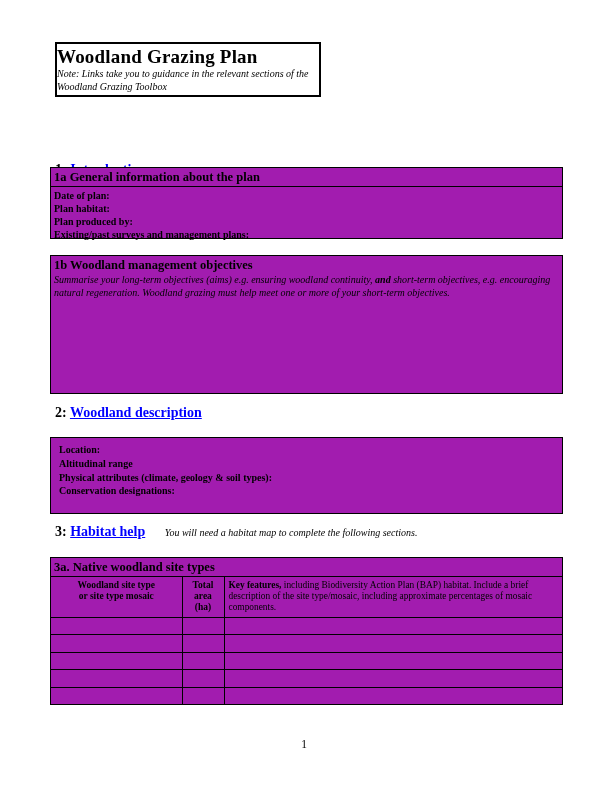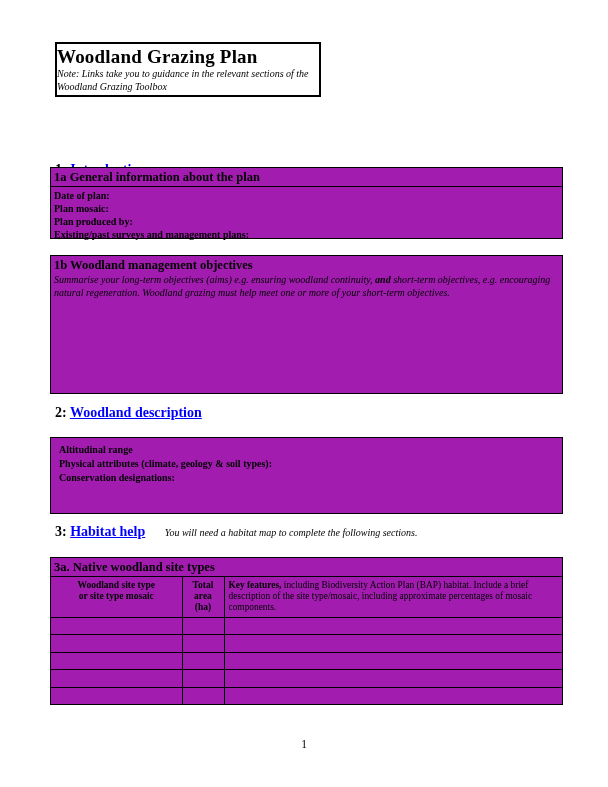--- a/index.html
+++ b/index.html
@@ -90,40 +90,41 @@
 
   <div class="section-heading" id="sec1">
     <span>1:</span>
     <a class="doc-link">Introduction</a>
   </div>
 
   <div class="form-box" id="box1a">
     <div class="box-header ruled">1a General information about the plan</div>
     <div class="fields">
       <div class="field">Date of plan:</div>
-      <div class="field">Plan mosaic:</div>
+      <div class="field">Plan habitat:</div>
       <div class="field">Plan produced by:</div>
       <div class="field">Existing/past surveys and management plans:</div>
     </div>
   </div>
 
   <div class="form-box" id="box1b">
     <div class="box-header">1b Woodland management objectives</div>
     <div class="box-desc">
       <span>Summarise your long-term objectives (aims) e.g. ensuring woodland continuity, </span><span class="bold-lead">and</span><span> short-term objectives, e.g. encouraging natural regeneration. Woodland grazing must help meet one or more of your short-term objectives.</span>
     </div>
     <div class="fill-area"></div>
   </div>
 
   <div class="section-heading" id="sec2">
     <span>2:</span>
     <a class="doc-link">Woodland description</a>
   </div>
 
   <div class="form-box" id="box2">
+    <div class="field">Location:</div>
     <div class="field">Altitudinal range</div>
     <div class="field">Physical attributes (climate, geology &amp; soil types):</div>
     <div class="field">Conservation designations:</div>
   </div>
 
   <div class="section-heading" id="sec3">
     <span>3:</span>
     <a class="doc-link">Habitat help</a>
     <span class="section-note">You will need a habitat map to complete the following sections.</span>
   </div>

